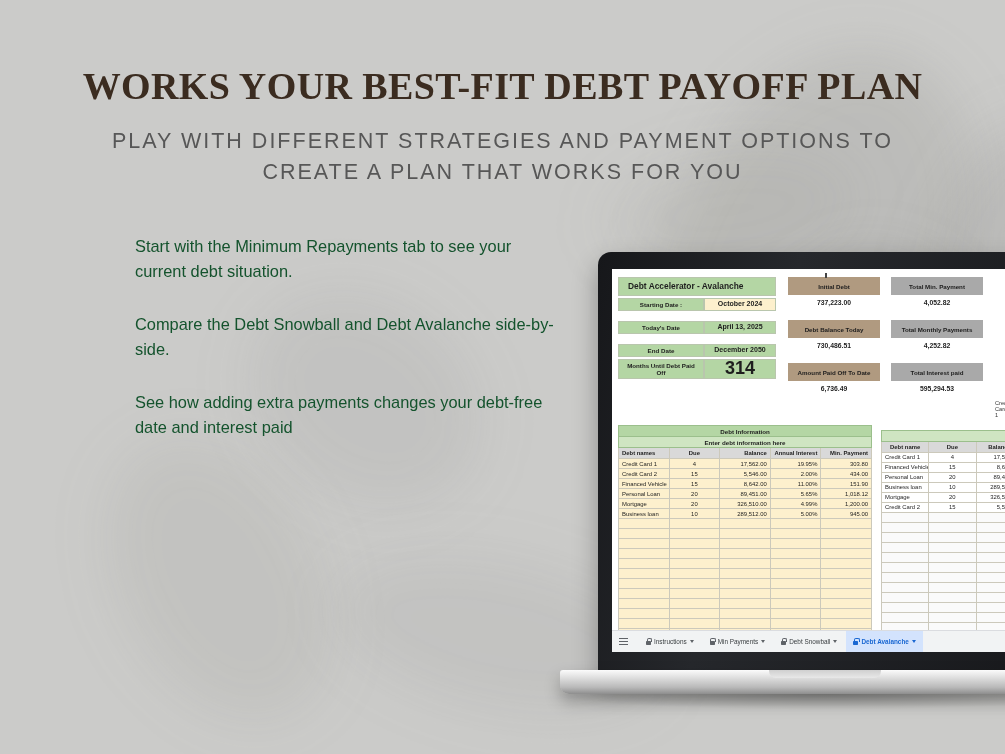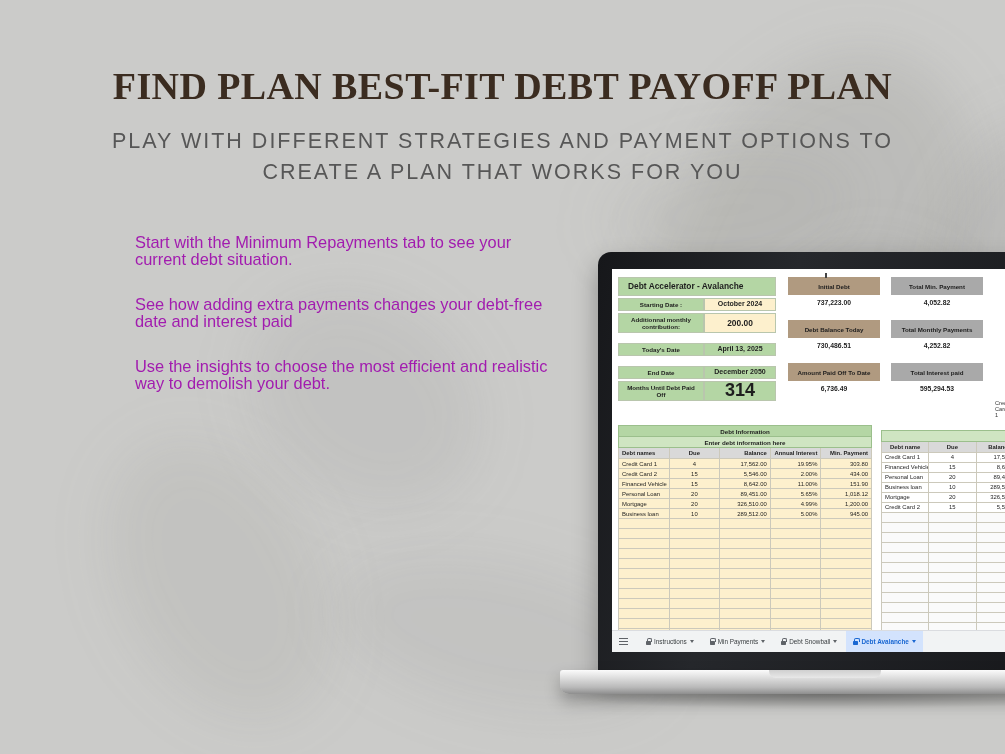--- a/index.html
+++ b/index.html
@@ -31,21 +31,21 @@
   }
   .subhead {
     position:absolute; left:90px; top:126px; width:825px; text-align:center;
     font-size:21.5px; letter-spacing:2.0px; line-height:31px;
     color:#575757; z-index:3; text-transform:uppercase;
   }
 
   
   .bullets { position:absolute; left:135px; top:234px; width:420px; z-index:3; }
   .bullets p {
-    font-size:16.4px; line-height:17px; color:#a21caf;
+    font-size:16.4px; line-height:25px; color:#14532d;
     margin-bottom:28px;
   }
   .bullets p:last-child { margin-bottom:0; }
 
   
   .laptop { position:absolute; left:598px; top:252px; z-index:4; }
   .lid {
     width:470px; height:424px;
     background:linear-gradient(105deg,#16171a 0%,#26282c 35%,#17181b 100%);
     border-radius:13px 13px 3px 3px;
@@ -173,49 +173,45 @@
 <div class="bg-shadows">
   <div class="blob b1"></div>
     <div class="blob b2"></div>
     <div class="blob b3"></div>
   <div class="blob b4"></div>
     <div class="blob b5"></div>
     <div class="blob b6"></div>
   <div class="blob b7"></div>
 </div>
 
-<div class="headline">FIND PLAN BEST-FIT DEBT PAYOFF PLAN</div>
+<div class="headline">WORKS YOUR BEST-FIT DEBT PAYOFF PLAN</div>
 <div class="subhead">PLAY WITH DIFFERENT STRATEGIES AND PAYMENT OPTIONS TO CREATE A PLAN THAT WORKS FOR YOU</div>
 
 <div class="bullets">
   <p>Start with the Minimum Repayments tab to see your current debt situation.</p>
+  <p>Compare the Debt Snowball and Debt Avalanche side-by-side.</p>
   <p>See how adding extra payments changes your debt-free date and interest paid</p>
-  <p>Use the insights to choose the most efficient and realistic way to demolish your debt.</p>
 </div>
 
 <div class="laptop">
   <div class="lid">
     <div class="screen">
 
       <div class="sheet">
         <div class="sheet-body">
 
           <div class="top-area">
 
             <div class="ctrl">
               <div class="row">
                 <div class="cell title-cell">Debt Accelerator - Avalanche</div>
               </div>
               <div class="row">
                 <div class="cell green lbl">Starting Date :</div>
                 <div class="cell cream val">October 2024</div>
-              </div>
-              <div class="row">
-                <div class="cell green lbl2">Additionnal monthly contribution:</div>
-                <div class="cell cream val2">200.00</div>
               </div>
               <div class="gap"></div>
               <div class="row">
                 <div class="cell green lbl">Today's Date</div>
                 <div class="cell green val">April 13, 2025</div>
               </div>
               <div class="gap"></div>
               <div class="row">
                 <div class="cell green lbl">End Date</div>
                 <div class="cell green val">December 2050</div>

